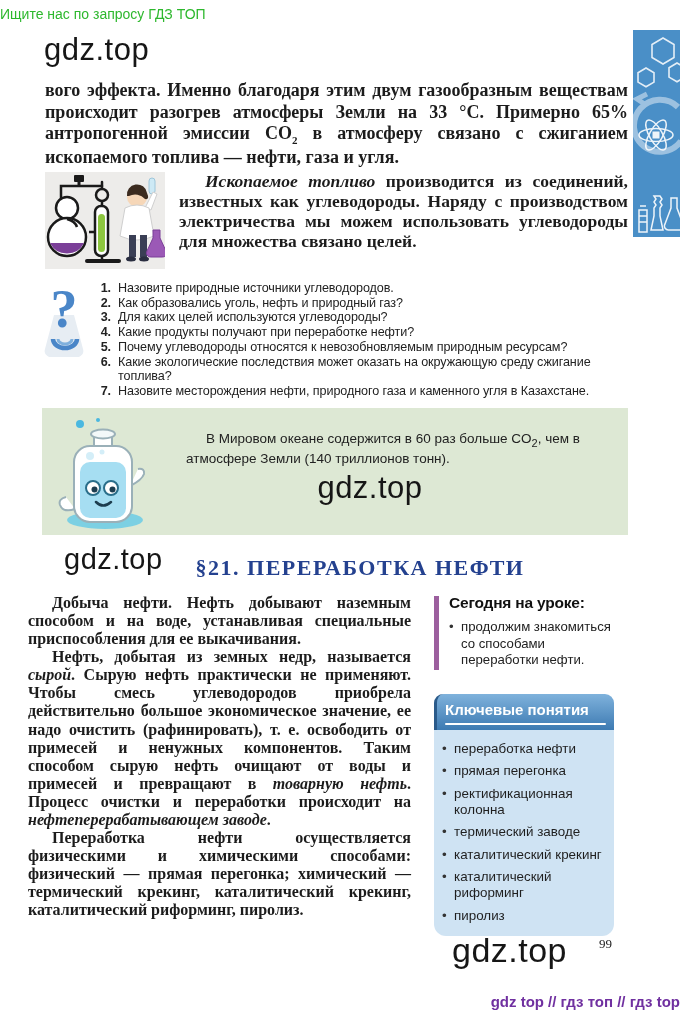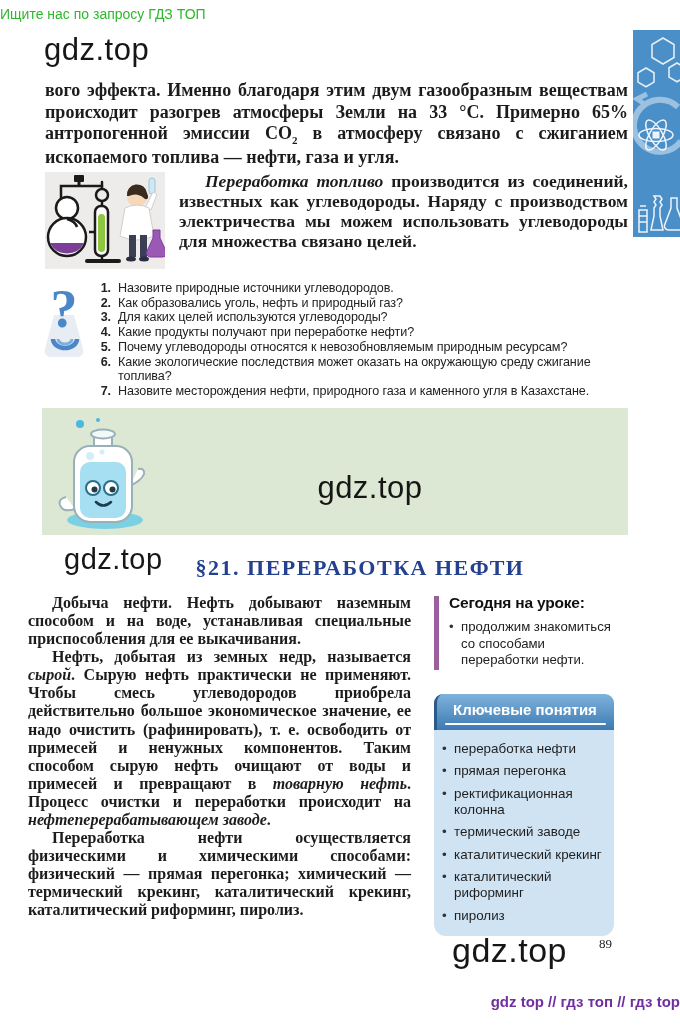--- a/index.html
+++ b/index.html
@@ -49,21 +49,21 @@
 
   .today-box{position:absolute;left:434px;top:594px;width:188px;}
   .today-bar{position:absolute;left:0;top:2px;width:5px;height:74px;}
   .today-content{margin-left:15px;font-family:"Liberation Sans",sans-serif;}
   .today-title{font-size:15.5px;font-weight:bold;color:#101010;letter-spacing:-0.2px;}
   .today-item{display:flex;font-size:13.2px;line-height:1.25;margin-top:7px;color:#222;}
   .bullet{flex:none;width:12px;color:#333;}
 
   .key-box{position:absolute;left:434px;top:694px;width:180px;font-family:"Liberation Sans",sans-serif;}
   .key-header{border-radius:9px 9px 0 0;color:#ffffff;font-weight:bold;font-size:15px;
-              padding:7px 10px 2px 16px;}
+              padding:7px 10px 2px 8px;}
   .key-underline{height:2px;background:#ffffff;margin:3px 8px 0 8px;border-radius:1px;}
   .key-header-wrap{border-radius:9px 9px 0 0;padding-bottom:5px;}
   .key-body{border-radius:0 0 12px 12px;padding:11px 8px 12px 8px;}
   .key-item{display:flex;font-size:13.4px;line-height:1.22;margin-bottom:6px;color:#1f1f1f;}
   .key-item:last-child{margin-bottom:0;}
 
   .pagenum{position:absolute;left:599px;top:936px;font-size:13px;color:#222;}
 
   .footer{position:absolute;top:993px;left:0;width:100%;text-align:right;
           font-family:"Liberation Sans",sans-serif;font-size:15px;font-weight:bold;}
@@ -130,21 +130,21 @@
         <path d="M82 24 a10 10 0 0 1 20 -3 q3 7 -2 6 a13 13 0 0 0 -16 -3 z" fill="#3b2b1f"></path>
         <path d="M80 36 q12 -6 24 0 l5 28 q-17 8 -34 0 z" fill="#ffffff" stroke="#cfcfcf"></path>
         <rect x="84" y="63" width="7" height="22" fill="#3a3f55"></rect>
         <rect x="95" y="63" width="7" height="22" fill="#3a3f55"></rect>
         <ellipse cx="86" cy="87" rx="5" ry="2.5" fill="#2a2e40"></ellipse>
         <ellipse cx="99" cy="87" rx="5" ry="2.5" fill="#2a2e40"></ellipse>
         <path d="M108 58 h7 v8 l6 13 a4 4 0 0 1 -4 6 h-11 a4 4 0 0 1 -4 -6 l6 -13 z" fill="#9b59b6" stroke="#7b3f98"></path>
       </g>
     </svg>
     <div class="fossil-text">
-      <span class="ital">Переработка топливо</span><span> производится из соединений, известных как углеводороды. Наряду с производством электричества мы можем использовать углеводороды для множества связано целей.</span>
+      <span class="ital">Ископаемое топливо</span><span> производится из соединений, известных как углеводороды. Наряду с производством электричества мы можем использовать углеводороды для множества связано целей.</span>
     </div>
   </div>
 
   <div class="questions">
     <svg class="q-icon" viewBox="0 0 46 84">
       <path d="M12 34 l-9 34 a6 6 0 0 0 6 8 h26 a6 6 0 0 0 6 -8 l-9 -34 z" fill="#e7edf3"></path>
       <text x="22" y="46" font-size="54" font-weight="bold" fill="#4a86c8" text-anchor="middle" font-family="serif">?</text>
       <path d="M11 58 a12 9 0 0 0 24 0" stroke="#4a86c8" stroke-width="4.5" fill="none"></path>
       <path d="M16 58 a7 5 0 0 0 14 0" stroke="#7fb0dd" stroke-width="3" fill="none"></path>
     </svg>
@@ -192,20 +192,23 @@
       <rect x="24" y="32" width="58" height="76" rx="16" fill="#ffffff" stroke="#9ab0b8" stroke-width="2"></rect>
       <rect x="30" y="48" width="46" height="56" rx="10" fill="#a6def2"></rect>
       <circle cx="43" cy="74" r="7" fill="#ffffff" stroke="#2a6e8a" stroke-width="2"></circle>
       <circle cx="61" cy="74" r="7" fill="#ffffff" stroke="#2a6e8a" stroke-width="2"></circle>
       <circle cx="44.5" cy="75.5" r="3" fill="#1d3d4f"></circle>
       <circle cx="62.5" cy="75.5" r="3" fill="#1d3d4f"></circle>
       <path d="M46 88 q7 7 15 0" stroke="#1d3d4f" stroke-width="2.5" fill="none" stroke-linecap="round"></path>
       <circle cx="40" cy="42" r="4" fill="#d4eef8"></circle>
       <circle cx="52" cy="38" r="2.5" fill="#d4eef8"></circle>
     </svg>
+    <div class="fact-text">
+      <span>В Мировом океане содержится в 60 раз больше CO</span><sub>2</sub><span>, чем в атмосфере Земли (140 триллионов тонн).</span>
+    </div>
     <div class="wm fact-wm">gdz.top</div>
   </div>
 
   <div class="wm wm-section">gdz.top</div>
   <div class="title">§21. ПЕРЕРАБОТКА НЕФТИ</div>
 
   <div class="main-col">
     <p><span class="lead">Добыча нефти.</span><span> Нефть добывают наземным способом и на воде, устанавливая специальные приспособления для ее выкачивания.</span></p>
     <p><span>Нефть, добытая из земных недр, называется </span><span class="ital">сырой</span><span>. Сырую нефть практически не применяют. Чтобы смесь углеводородов приобрела действительно большое экономическое значение, ее надо очистить (рафинировать), т. е. освободить от примесей и ненужных компонентов. Таким способом сырую нефть очищают от воды и примесей и превращают в </span><span class="ital">товарную нефть</span><span>. Процесс очистки и переработки происходит на </span><span class="ital">нефтеперерабатывающем заводе</span><span>.</span></p>
     <p><span class="lead">Переработка нефти</span><span> осуществляется физическими и химическими способами: физический — прямая перегонка; химический — термический крекинг, каталитический крекинг, каталитический риформинг, пиролиз.</span></p>
@@ -253,17 +256,17 @@
           <span>каталитический риформинг</span>
         </div>
       <div class="key-item">
           <span class="bullet">•</span>
           <span>пиролиз</span>
         </div>
     </div>
   </div>
 
   <div class="wm wm-bottom">gdz.top</div>
-  <div class="pagenum">89</div>
+  <div class="pagenum">99</div>
 
   <div class="footer" style="color:#7030a0;">gdz top  //  гдз топ  //  гдз top</div>
 
 </div>
 
 </body></html>

